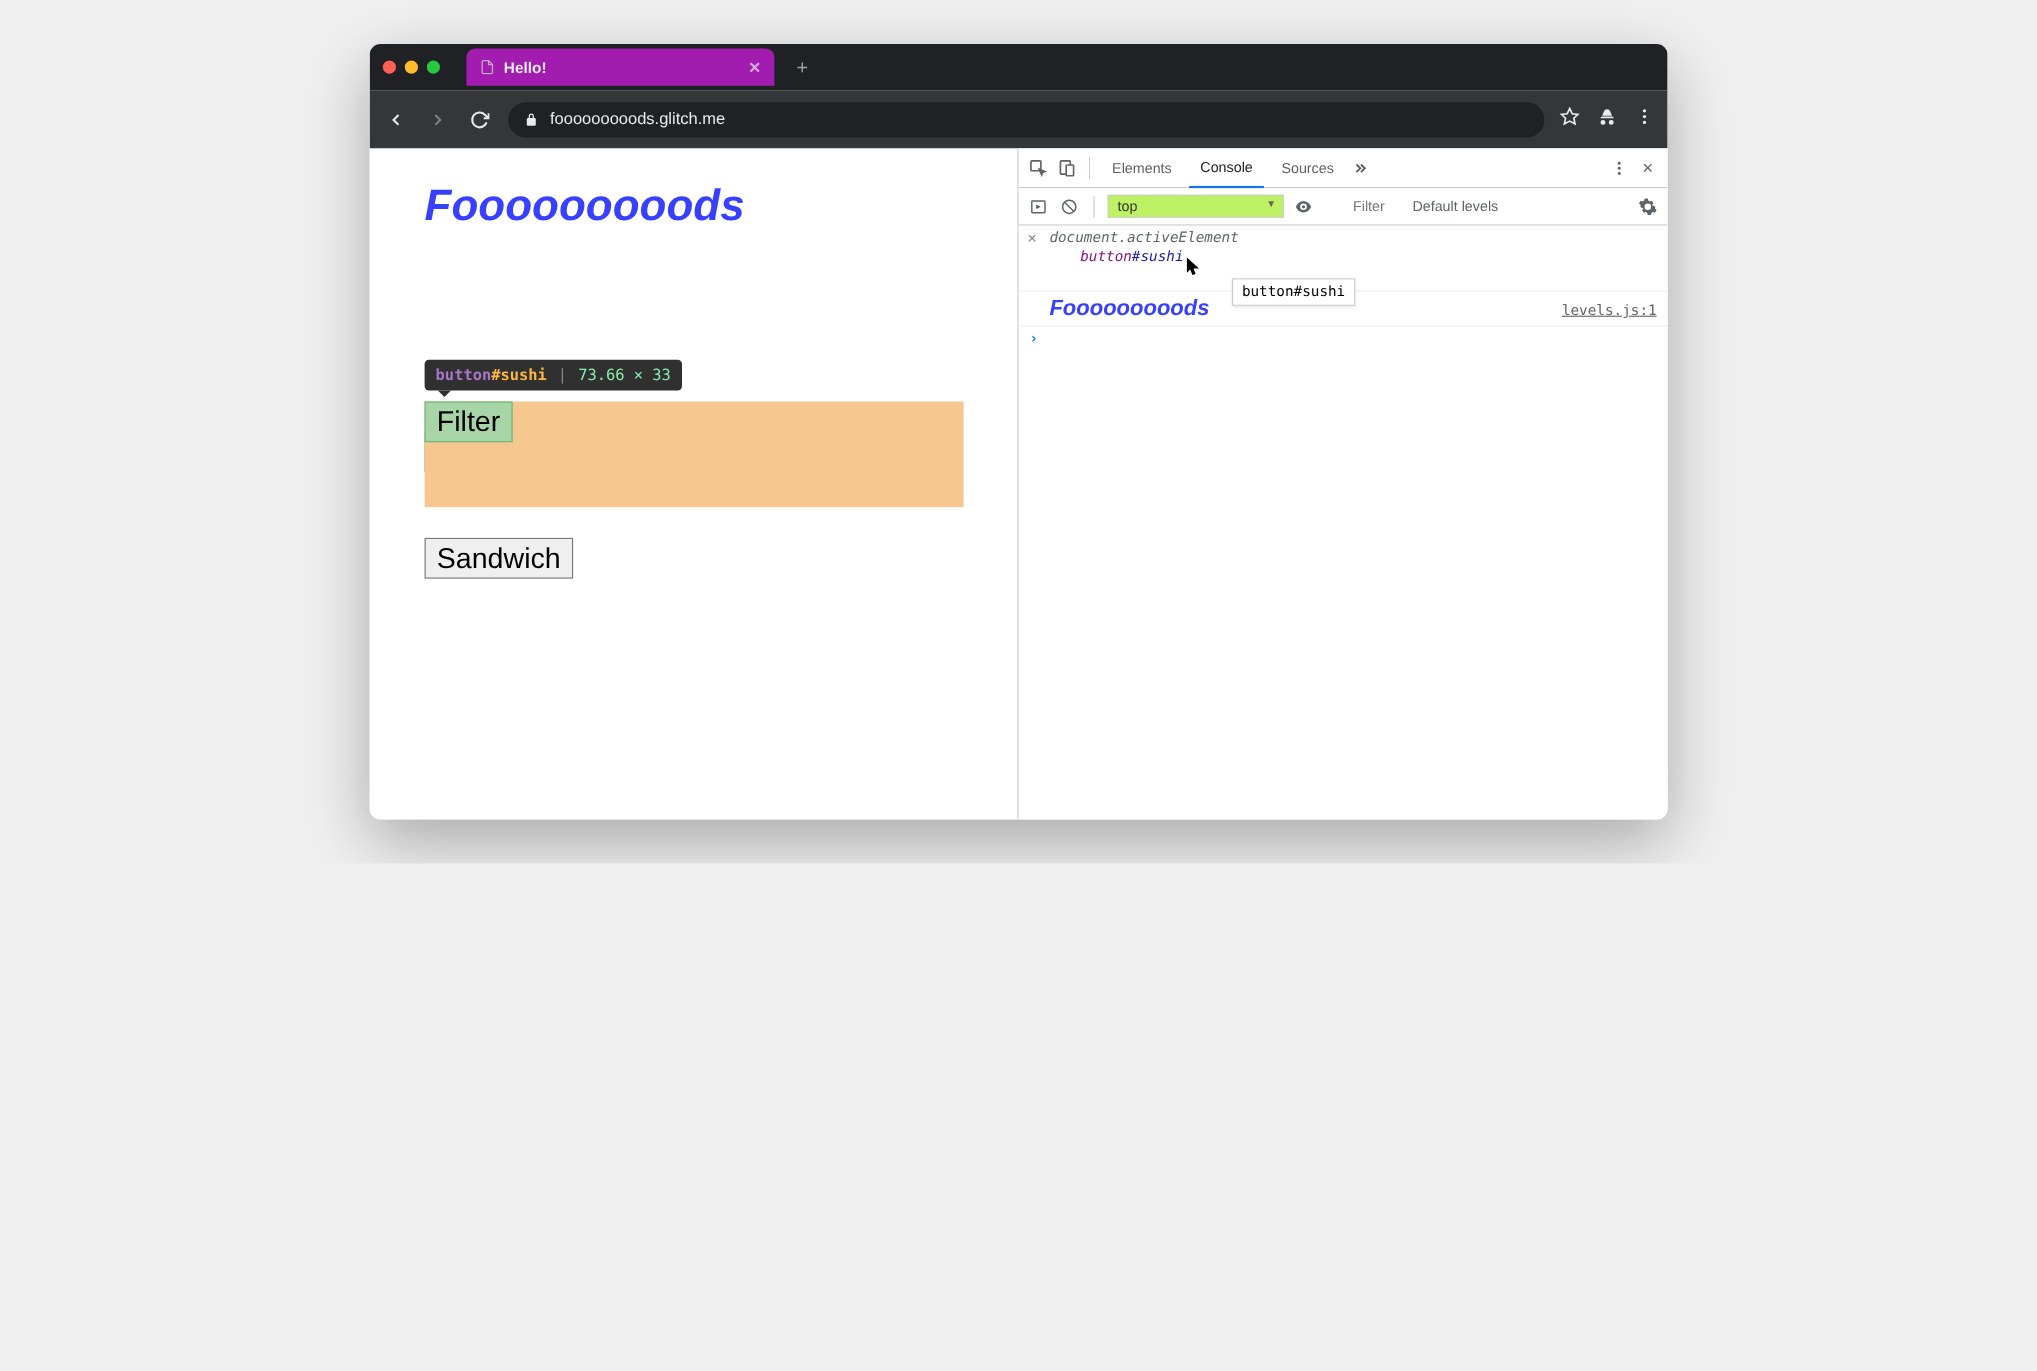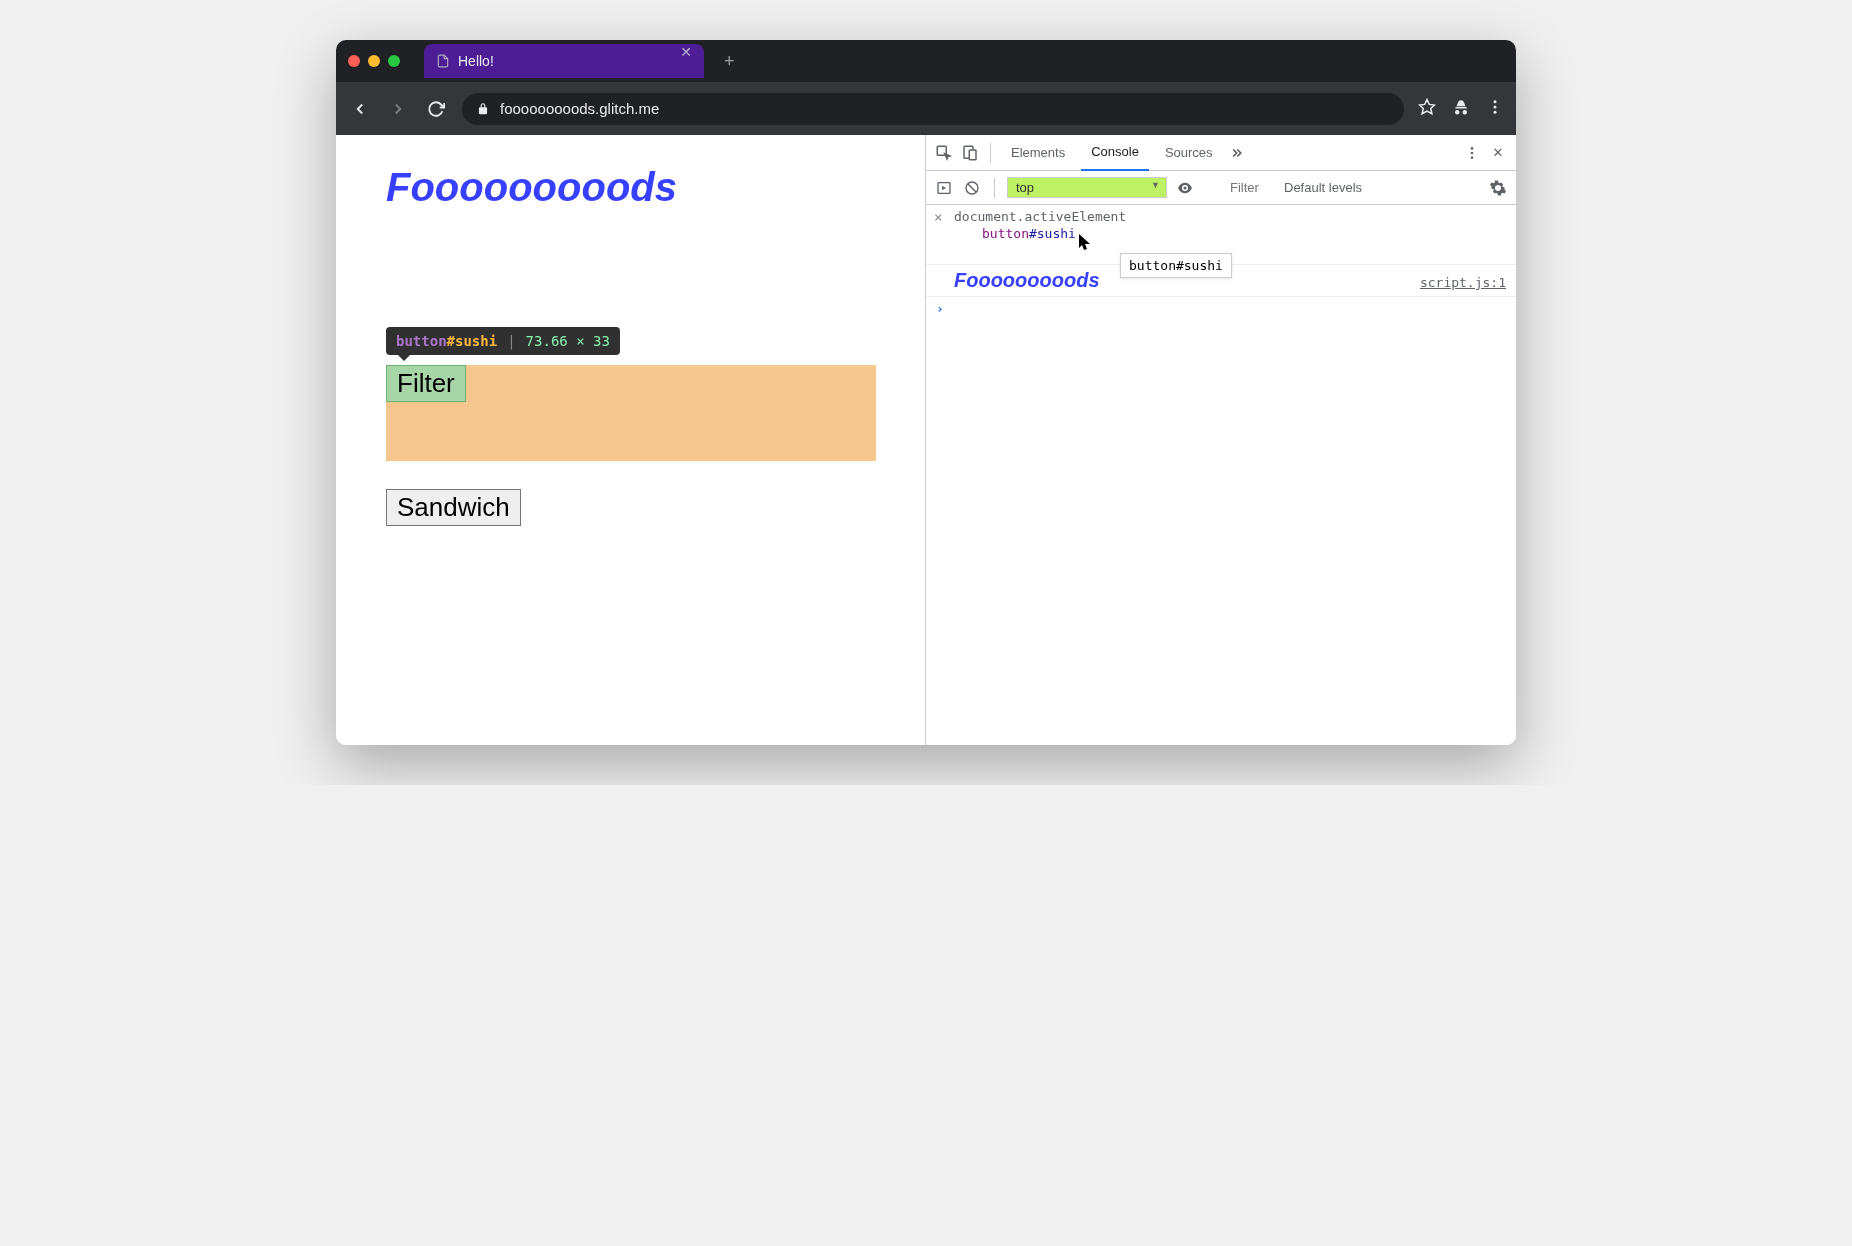--- a/index.html
+++ b/index.html
@@ -26,30 +26,32 @@
       align-items: center;
       padding: 0 12px;
       gap: 14px;
     }
     .traffic { display: flex; gap: 8px; margin-right: 10px; }
     .dot { width: 12px; height: 12px; border-radius: 50%; }
     .dot.red { background: #ff5f57; }
     .dot.yellow { background: #febc2e; }
     .dot.green { background: #28c840; }
     .tab {
-      background: #4c1d95;
+      background: #a21caf;
       color: #e8eaed;
       height: 34px;
       border-radius: 8px 8px 0 0;
       display: flex;
+      align-items: center;
       padding: 0 12px;
       gap: 10px;
       font-size: 14px;
       min-width: 280px;
       justify-content: space-between;
+      font-weight: bold;
     }
     .tab-left { display: flex; align-items: center; gap: 8px; }
     .file-icon { width: 14px; height: 14px; opacity: 0.8; }
     .tab-close { opacity: 0.7; font-size: 14px; }
     .newtab { color: #9aa0a6; font-size: 18px; padding: 0 6px; }
     
     .addrbar {
       background: #35363a;
       height: 53px;
       display: flex;
@@ -207,20 +209,21 @@
     .dt-console {
       flex: 1;
       font-family: Menlo, Consolas, monospace;
       font-size: 13px;
       position: relative;
     }
     .dt-row {
       padding: 4px 10px 19px 28px;
       position: relative;
       border-bottom: 1px solid #eee;
+      font-style: italic;
     }
     .dt-row.input::before {
       content: '×';
       position: absolute;
       left: 8px;
       color: #888;
       font-size: 14px;
     }
     .dt-input-text { color: #5f6368; }
     .dt-result { padding-left: 28px; padding-top: 2px; padding-bottom: 4px; }
@@ -427,21 +430,21 @@
 
       <div class="dt-console">
         <div class="dt-row input">
           <span class="dt-input-text">document.activeElement</span>
           <div class="dt-result">
             <span class="el-tag">button</span><span class="el-id">#sushi</span>
           </div>
         </div>
         <div class="dt-logrow">
           <span class="dt-logtext">Fooooooooods</span>
-          <span class="dt-source">script.js:1</span>
+          <span class="dt-source">levels.js:1</span>
         </div>
         <div class="dt-prompt"></div>
 
         <div class="cursor">
           <svg width="14" height="18" viewBox="0 0 14 18">
               <path d="M1 1l0 14 3-3 2 5 3-1-2-5 5 0z" fill="#000"></path>
             </svg>
         </div>
         <div class="hover-tooltip">button#sushi</div>
       </div>

